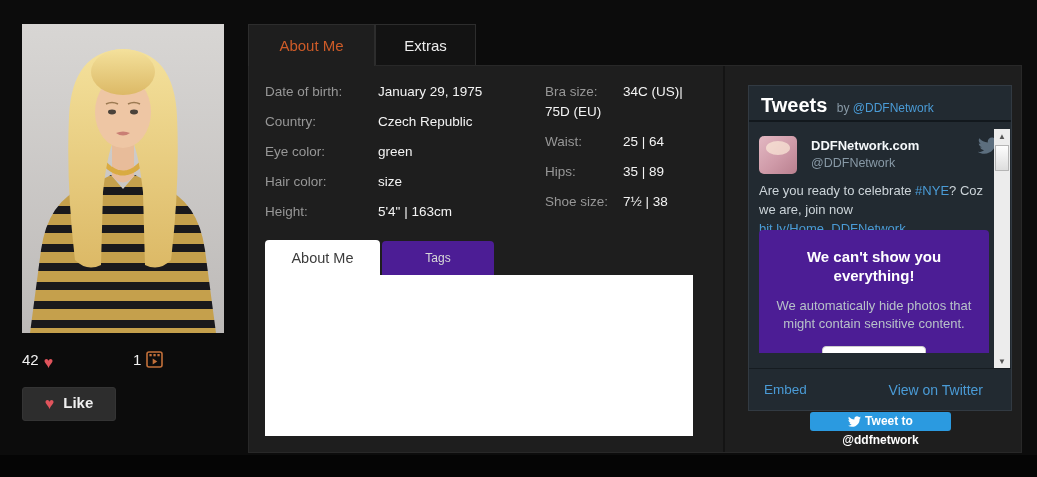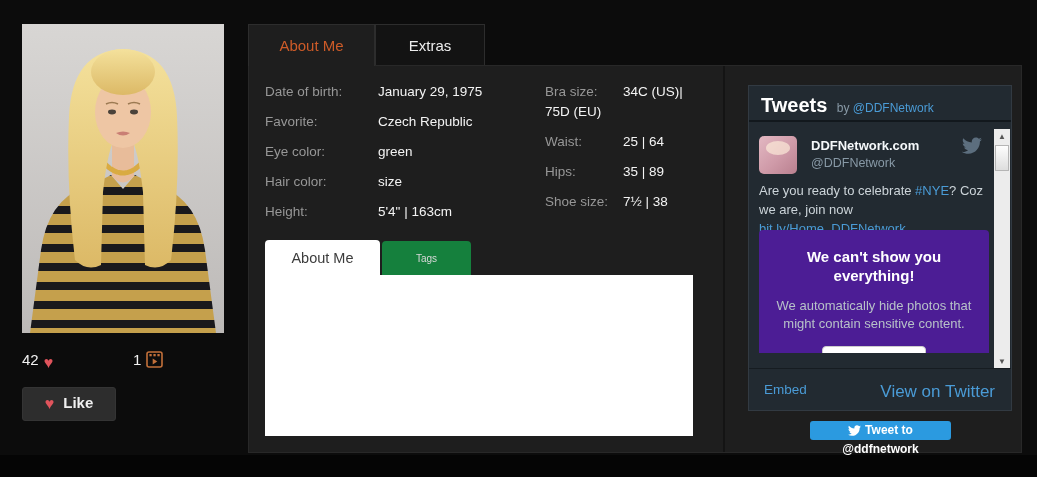--- a/index.html
+++ b/index.html
@@ -18,42 +18,42 @@
   #like-btn{left:22px;top:387px;width:92px;height:32px;}
   #fav-btn{left:133px;top:387px;width:91px;height:32px;}
   .btn-ico{margin-right:9px;}
   .star{color:#e6c343;font-size:16px;}
 
   
   #panel{left:248px;top:65px;width:774px;height:388px;background:#1e1e1e;border:1px solid #282828;box-sizing:border-box;}
   .top-tab{top:24px;height:41px;line-height:41px;text-align:center;font-size:15px;
     background:#131313;color:#ededed;border:1px solid #2d2d2d;border-bottom:none;box-sizing:border-box;cursor:pointer;z-index:3;}
   #tab-about{left:248px;width:127px;background:#1e1e1e;color:#cd5b28;height:42px;}
-  #tab-extras{left:375px;width:110px;}
+  #tab-extras{left:375px;width:101px;}
   #tab-comments{left:478px;width:135px;}
 
   
   .d-label{color:#979797;font-size:13.5px;}
   .d-value{color:#f4f4f4;font-size:13.5px;}
   #divider{left:723px;top:66px;width:2px;height:386px;background:#141414;}
 
   
   #itab-about{left:265px;top:240px;width:115px;height:36px;background:#ffffff;color:#3c3c3c;
     border-radius:4px 4px 0 0;text-align:center;line-height:36px;font-size:14.5px;cursor:pointer;z-index:2;}
-  #itab-tags{left:382px;top:241px;width:89px;height:35px;background:#15803d;color:#d8d8d8;
-    border-radius:4px 4px 0 0;text-align:center;line-height:35px;font-size:10px;cursor:pointer;}
+  #itab-tags{left:382px;top:241px;width:112px;height:35px;background:#4c1d95;color:#d8d8d8;
+    border-radius:4px 4px 0 0;text-align:center;line-height:35px;font-size:12px;cursor:pointer;}
   #about-box{left:265px;top:275px;width:428px;height:161px;background:#ffffff;}
 
   
   #tweets{left:748px;top:85px;width:264px;height:326px;background:#222a31;border:1px solid #323a42;box-sizing:border-box;}
   #tw-head{position:absolute;left:0;top:0;right:0;height:36px;border-bottom:2px solid #12181d;padding:8px 0 0 12px;box-sizing:border-box;}
   #tw-title{color:#fff;font-size:20px;font-weight:700;}
   #tw-by{color:#8899a6;font-size:12px;margin-left:5px;}
   a.tw-link{color:#4a9bd6;text-decoration:none;cursor:pointer;}
-  #tw-scroll{position:absolute;left:0;top:37px;width:247px;height:230px;overflow:hidden;}
+  #tw-scroll{position:absolute;left:0;top:37px;width:247px;height:230px;overflow:hidden;padding-left:16px;}
   #tw-avatar{position:absolute;left:10px;top:13px;width:38px;height:38px;border-radius:5px;
     background:linear-gradient(135deg,#e3b8c2 0%,#cf9aa8 55%,#b9808f 100%);overflow:hidden;}
   #tw-avatar::after{content:"";position:absolute;left:7px;top:5px;width:24px;height:14px;border-radius:50%;
     background:rgba(255,240,220,.65);}
   #tw-name{position:absolute;left:62px;top:15px;color:#f5f8fa;font-size:13px;font-weight:700;}
   #tw-handle{position:absolute;left:62px;top:33px;color:#8899a6;font-size:12.5px;}
   #tw-bird{position:absolute;right:14px;top:14px;}
   #tw-text{position:absolute;left:10px;top:58px;width:228px;color:#ccd4d9;font-size:13px;line-height:19px;}
   #tw-sens{position:absolute;left:10px;top:107px;width:230px;height:150px;background:#4c1d95;border-radius:4px;text-align:center;}
   #tw-sens-title{margin:17px auto 0;width:165px;color:#ffffff;font-size:15px;font-weight:700;line-height:19px;}
@@ -61,22 +61,22 @@
   #tw-showmedia{margin:13px auto 0;width:102px;height:30px;background:#fff;border:1px solid #ccc;border-radius:4px;
     color:#333;font-size:13px;font-weight:700;line-height:26px;cursor:pointer;}
   
   #tw-sb{position:absolute;right:1px;top:43px;width:16px;height:240px;background:#ececec;}
   .sb-btn{position:absolute;left:0;width:16px;height:15px;background:#ececec;text-align:center;line-height:15px;font-size:8px;color:#555;cursor:pointer;}
   #sb-up{top:0;}
   #sb-down{bottom:0;}
   #sb-thumb{position:absolute;left:1px;top:16px;width:14px;height:26px;background:linear-gradient(#fdfdfd,#dedede);border:1px solid #b5b5b5;box-sizing:border-box;cursor:pointer;}
   #tw-foot{position:absolute;left:0;bottom:0;right:0;height:41px;border-top:1px solid #161c21;}
   #tw-embed{position:absolute;left:15px;top:13px;font-size:13.5px;}
-  #tw-view{position:absolute;right:16px;top:13px;font-size:17px;}
-  #tweet-to{left:810px;top:421px;width:141px;height:19px;background:#2b9ae0;border-radius:3px;color:#fff;
+  #tw-view{position:absolute;right:28px;top:13px;font-size:14px;}
+  #tweet-to{left:810px;top:412px;width:141px;height:19px;background:#2b9ae0;border-radius:3px;color:#fff;
     font-size:12px;font-weight:700;text-align:center;line-height:19px;cursor:pointer;}
   #tweet-to svg{vertical-align:-2px;margin-right:4px;}
 
   #page-footer{left:0;top:455px;width:1037px;height:22px;background:#050505;}
 </style>
 </head>
 <body>
 
 <div id="stage">
 
@@ -122,21 +122,21 @@
 
   <div class="abs act-btn" id="like-btn"><span class="heart btn-ico">♥</span><span>Like</span></div>
 
   <div class="abs" id="panel"></div>
 
   <div class="abs top-tab" id="tab-about"><span>About Me</span></div>
   <div class="abs top-tab" id="tab-extras"><span>Extras</span></div>
 
   <div class="abs d-label" style="left:265px;top:84px;">Date of birth:</div>
   <div class="abs d-value" style="left:378px;top:84px;">January 29, 1975</div>
-  <div class="abs d-label" style="left:265px;top:114px;">Favorite:</div>
+  <div class="abs d-label" style="left:265px;top:114px;">Country:</div>
   <div class="abs d-value" style="left:378px;top:114px;">Czech Republic</div>
   <div class="abs d-label" style="left:265px;top:144px;">Eye color:</div>
   <div class="abs d-value" style="left:378px;top:144px;">green</div>
   <div class="abs d-label" style="left:265px;top:174px;">Hair color:</div>
   <div class="abs d-value" style="left:378px;top:174px;">size</div>
   <div class="abs d-label" style="left:265px;top:204px;">Height:</div>
   <div class="abs d-value" style="left:378px;top:204px;">5'4" | 163cm</div>
 
   <div class="abs d-label" style="left:545px;top:84px;">Bra size:</div>
   <div class="abs d-value" style="left:623px;top:84px;">34C (US)|</div>

